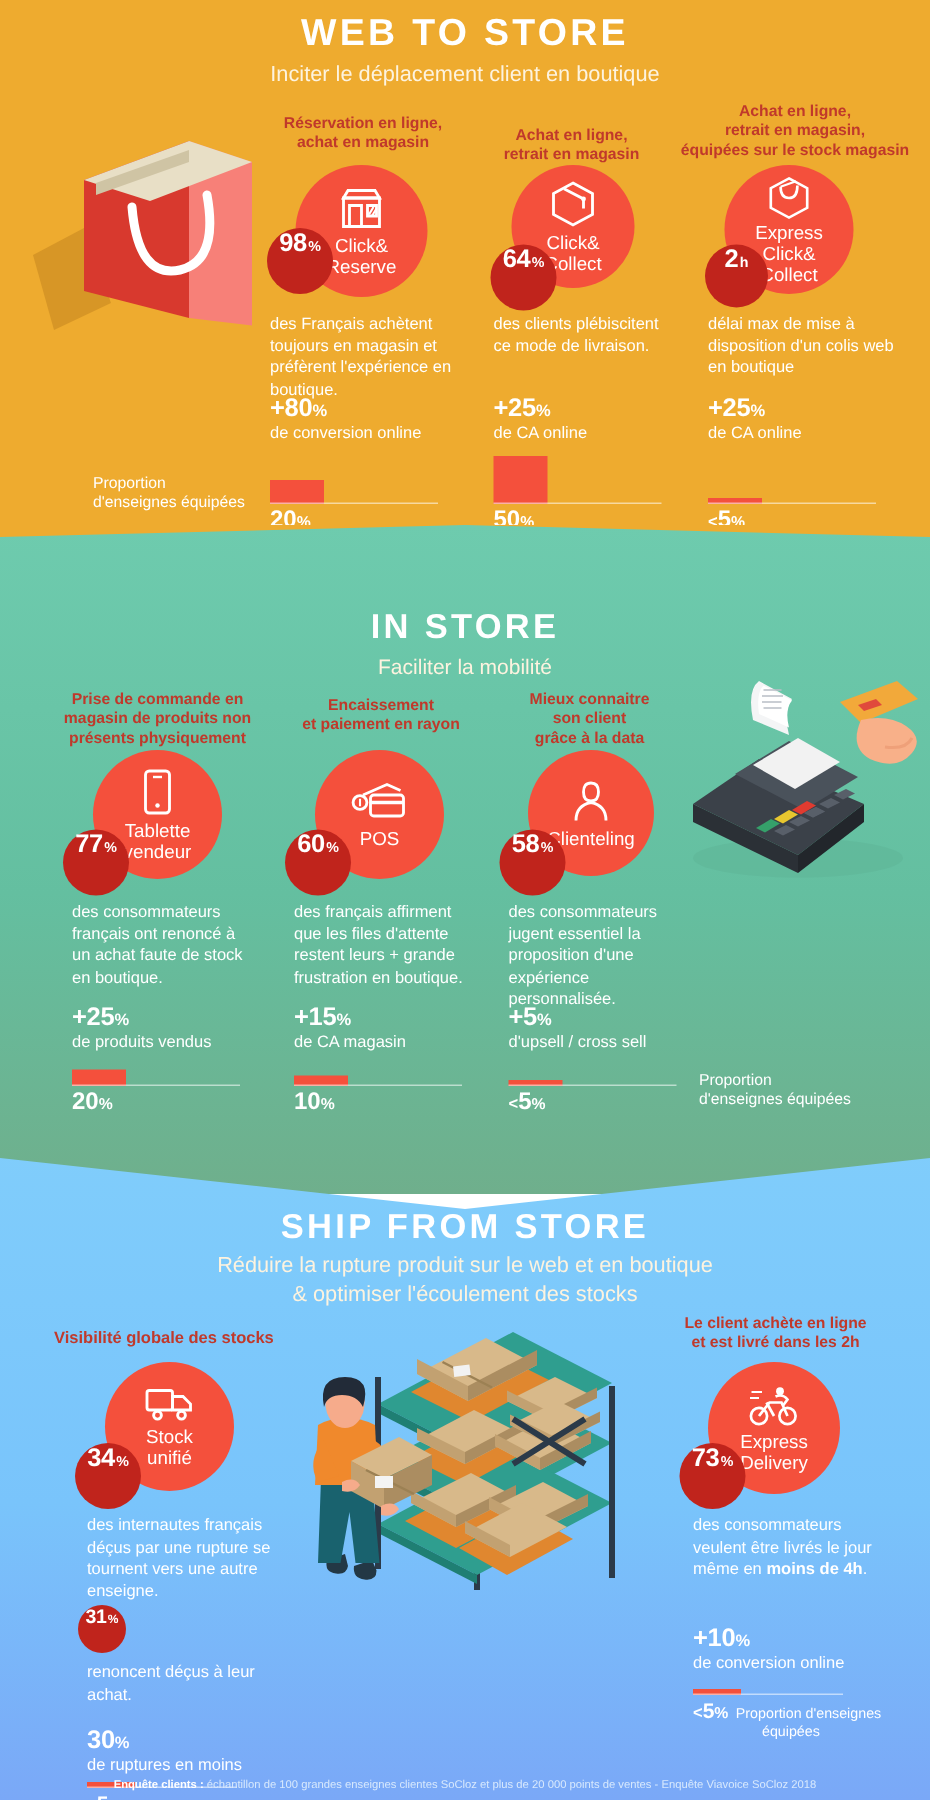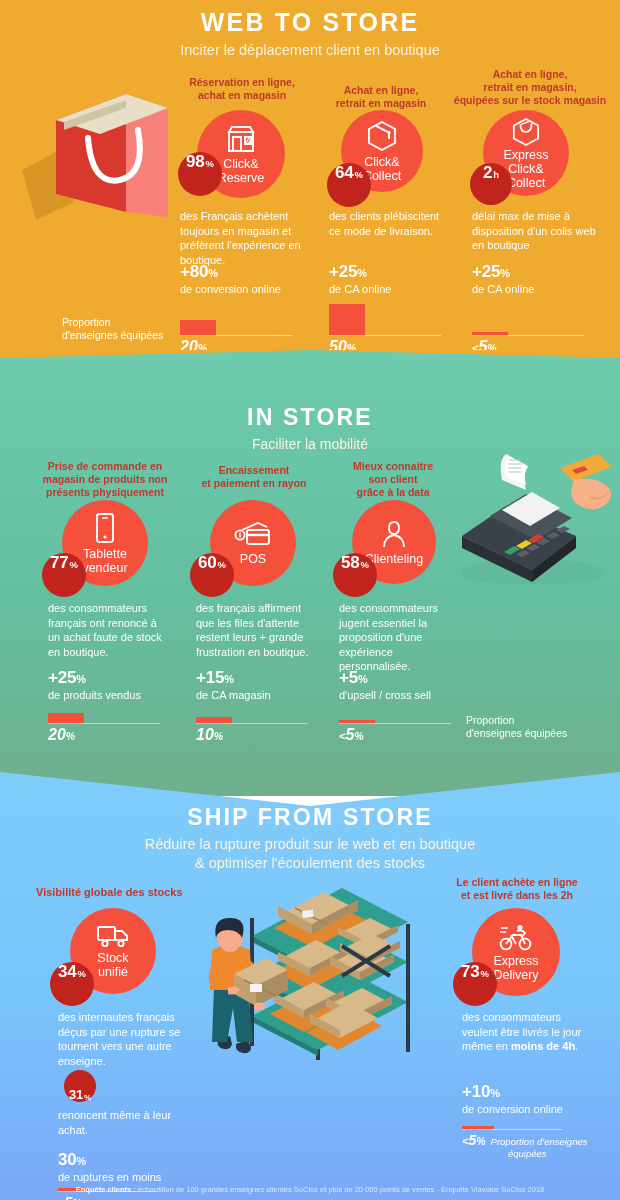--- a/index.html
+++ b/index.html
@@ -66,21 +66,21 @@
     line-height: 14.5px; font-weight: 400;
   }
   .body-copy b { font-weight: 700; }
 
   .kpi { position: absolute; color: #fff; }
   .kpi .big { font-size: 17px; font-weight: 700; letter-spacing: -0.2px; }
   .kpi .pct { font-size: 11px; font-weight: 700; }
   .kpi .lbl { font-size: 11px; font-weight: 400; margin-top: 1px; }
 
   
-  .prop { position: absolute; font-style: italic; }
+  .prop { position: absolute; }
   .prop .barbox { position: relative; width: 112px; height: 34px; }
   .prop .fill {
     position: absolute; bottom: 0; left: 0; width: 36px;
     background: #f4503c;
   }
   .prop .rule { position: absolute; bottom: 0; left: 0; width: 112px; height: 1.5px;
                 background: rgba(255,255,255,.55); }
   .prop .val { margin-top: 2px; color: #fff; font-weight: 700; font-size: 16px; white-space: nowrap; }
   .prop .val .lt { font-size: 11px; }
   .prop .val .pc { font-size: 10.5px; }
@@ -488,25 +488,25 @@
       </span>
       <span class="cl">Stock</span>
       <span class="cl" style="margin-top:0">unifié</span>
     </div>
     <div class="badge" style="left:50px;top:202px;width:44px;height:44px;">
       <span class="num">34</span>
       <span class="unit">%</span>
     </div>
     <div class="body-copy" style="left:58px;top:250px;width:140px;">des internautes français déçus par une rupture se tournent vers une autre enseigne.</div>
 
-    <div class="badge" style="left:64px;top:310px;width:32px;height:32px;align-items:flex-end;">
+    <div class="badge" style="left:52px;top:310px;width:32px;height:32px;">
       <span class="num" style="font-size:13px">31</span>
       <span class="unit" style="font-size:8px">%</span>
     </div>
-    <div class="body-copy" style="left:58px;top:348px;width:140px;">renoncent même à leur achat.</div>
+    <div class="body-copy" style="left:58px;top:348px;width:140px;">renoncent déçus à leur achat.</div>
 
     <div class="kpi" style="left:58px;top:390px;">
       <span class="big">30</span><span class="pct">%</span>
       <div class="lbl">de ruptures en moins</div>
     </div>
 
     <div class="prop" style="left:58px;top:418px;">
       <div class="barbox" style="height:14px;width:100px">
           <div class="fill" style="height:4px;width:32px"></div>
           <div class="rule" style="width:100px"></div>

